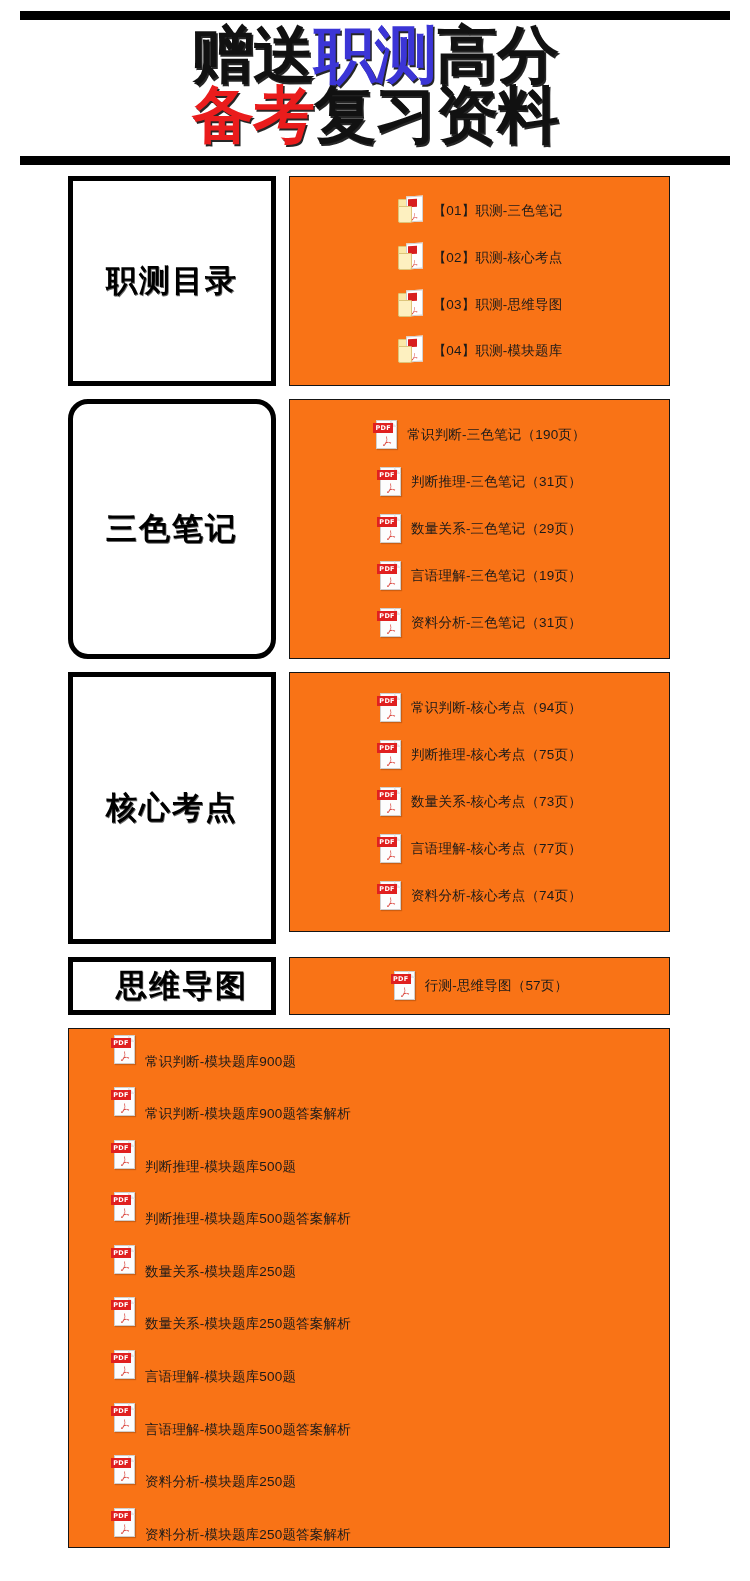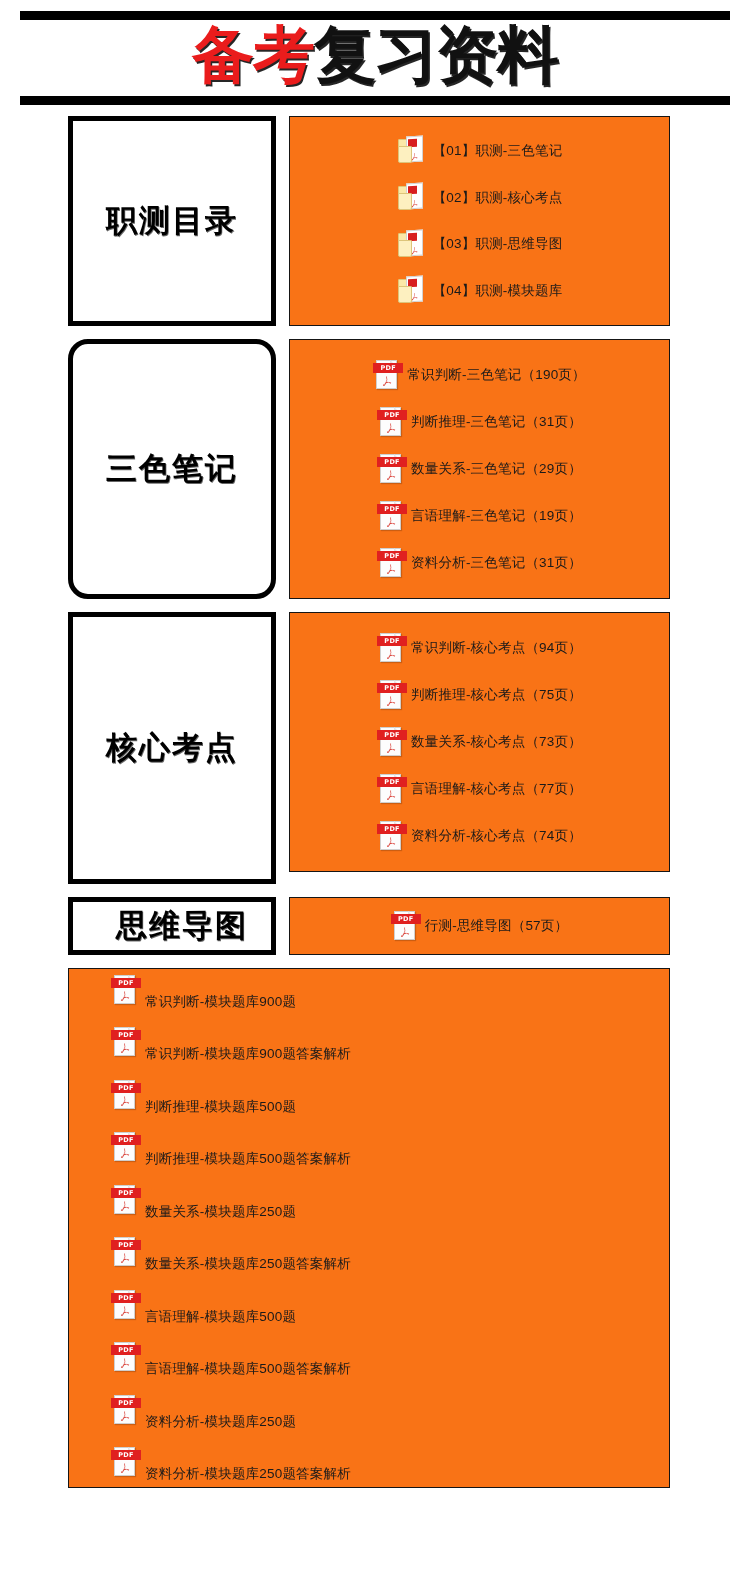--- a/index.html
+++ b/index.html
@@ -147,21 +147,21 @@
     position: absolute;
     right: 2px; top: 1px;
     width: 0; height: 0;
     border-left: 7px solid #e4e4e4;
     border-top: 7px solid transparent;
     z-index: 3;
   }
   .icon-pdf .tag {
     position: absolute;
     left: 0px; top: 4px;
-    width: 30px; height: 10px;
+    width: 20px; height: 10px;
     background: #e02020;
     color: #ffffff;
     font-family: "DejaVu Sans", sans-serif;
     font-size: 6.5px;
     font-weight: 700;
     line-height: 10px;
     text-align: center;
     letter-spacing: 0.3px;
     z-index: 4;
   }
@@ -212,20 +212,21 @@
     border: 1px solid #ddc57a;
     border-radius: 1px 1px 2px 2px;
   }
 </style>
 </head>
 <body>
 
 <div class="header">
   <div class="rule top"></div>
   <div class="header-title">
+    <div class="title-line"><span class="seg" style="color: rgb(17, 17, 17);">赠送</span><span class="seg" style="color: rgb(59, 53, 214);">职测</span><span class="seg" style="color: rgb(17, 17, 17);">高分</span></div>
     <div class="title-line"><span class="seg" style="color: rgb(234, 28, 28);">备考</span><span class="seg" style="color: rgb(17, 17, 17);">复习资料</span></div>
   </div>
   <div class="rule bottom"></div>
 </div>
 
 <div class="sections">
     <div class="section-row">
       <div class="cat-box" style="height: 210px;">
         <div class="cat-label">职测目录</div>
       </div>

